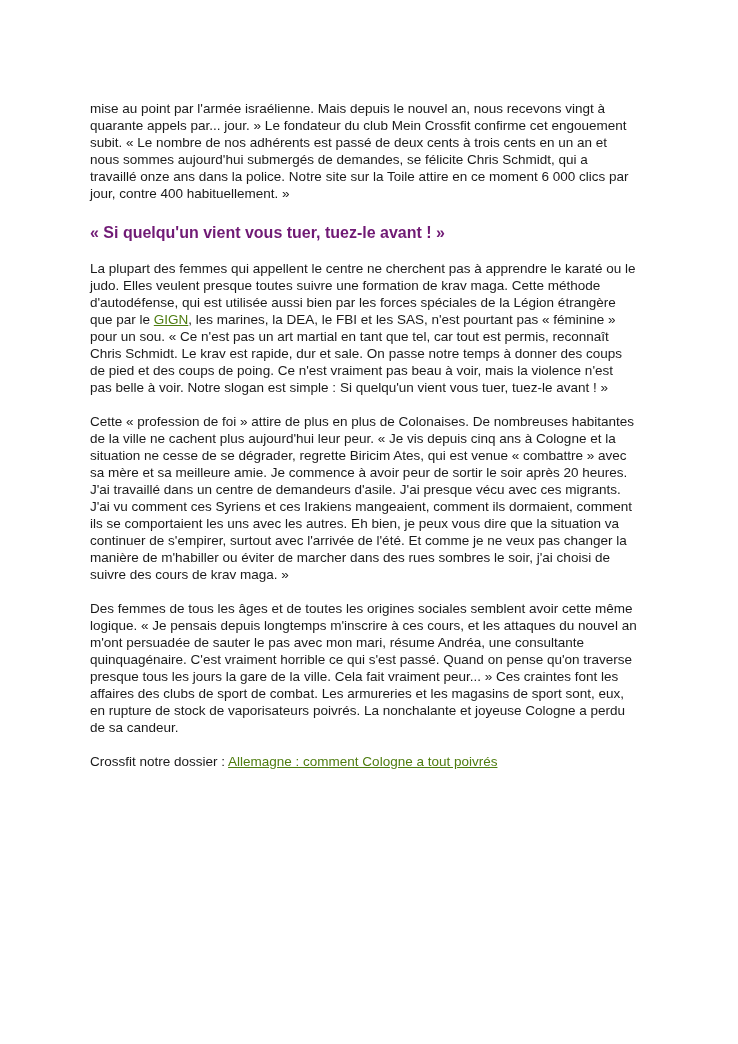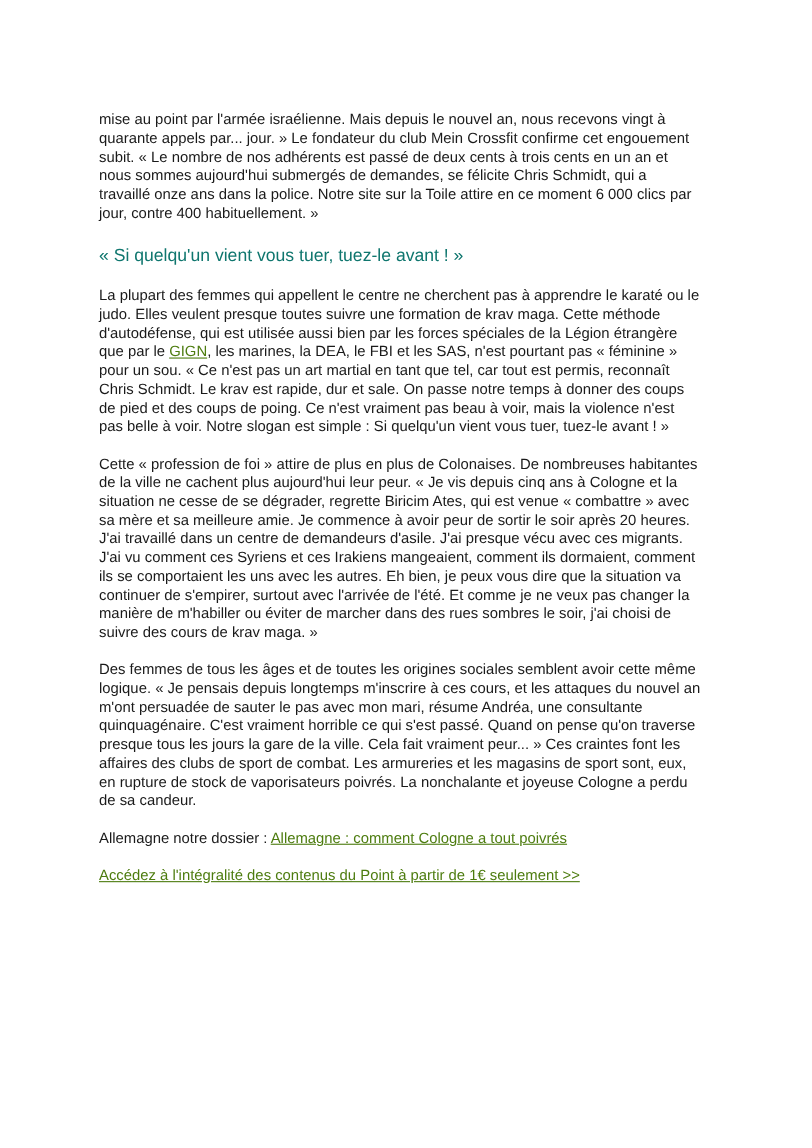--- a/index.html
+++ b/index.html
@@ -22,22 +22,22 @@
     color: #1a1a1a;
     font-size: 13.5px;
     line-height: 17px;
   }
   .article p {
     margin: 0 16px 17px 0;
   }
   .article h2 {
     font-size: 16px;
     line-height: 19px;
-    font-weight: normal;
-    color: #0f766e;
+    font-weight: bold;
+    color: #701a75;
     margin: 21px 0 18px 0;
   }
   a.link {
     color: #4d7c0f;
     text-decoration: underline;
     cursor: pointer;
   }
   .link-line {
     margin: 0 0 15px 0;
   }
@@ -50,17 +50,16 @@
   <p>mise au point par l'armée israélienne. Mais depuis le nouvel an, nous recevons vingt à quarante appels par... jour. » Le fondateur du club Mein Crossfit confirme cet engouement subit. « Le nombre de nos adhérents est passé de deux cents à trois cents en un an et nous sommes aujourd'hui submergés de demandes, se félicite Chris Schmidt, qui a travaillé onze ans dans la police. Notre site sur la Toile attire en ce moment 6 000 clics par jour, contre 400 habituellement. »</p>
 
   <h2>« Si quelqu'un vient vous tuer, tuez-le avant ! »</h2>
 
   <p><span>La plupart des femmes qui appellent le centre ne cherchent pas à apprendre le karaté ou le judo. Elles veulent presque toutes suivre une formation de krav maga. Cette méthode d'autodéfense, qui est utilisée aussi bien par les forces spéciales de la Légion étrangère que par le </span><a class="link">GIGN</a><span>, les marines, la DEA, le FBI et les SAS, n'est pourtant pas « féminine » pour un sou. « Ce n'est pas un art martial en tant que tel, car tout est permis, reconnaît Chris Schmidt. Le krav est rapide, dur et sale. On passe notre temps à donner des coups de pied et des coups de poing. Ce n'est vraiment pas beau à voir, mais la violence n'est pas belle à voir. Notre slogan est simple : Si quelqu'un vient vous tuer, tuez-le avant ! »</span></p>
 
   <p>Cette « profession de foi » attire de plus en plus de Colonaises. De nombreuses habitantes de la ville ne cachent plus aujourd'hui leur peur. « Je vis depuis cinq ans à Cologne et la situation ne cesse de se dégrader, regrette Biricim Ates, qui est venue « combattre » avec sa mère et sa meilleure amie. Je commence à avoir peur de sortir le soir après 20 heures. J'ai travaillé dans un centre de demandeurs d'asile. J'ai presque vécu avec ces migrants. J'ai vu comment ces Syriens et ces Irakiens mangeaient, comment ils dormaient, comment ils se comportaient les uns avec les autres. Eh bien, je peux vous dire que la situation va continuer de s'empirer, surtout avec l'arrivée de l'été. Et comme je ne veux pas changer la manière de m'habiller ou éviter de marcher dans des rues sombres le soir, j'ai choisi de suivre des cours de krav maga. »</p>
 
   <p>Des femmes de tous les âges et de toutes les origines sociales semblent avoir cette même logique. « Je pensais depuis longtemps m'inscrire à ces cours, et les attaques du nouvel an m'ont persuadée de sauter le pas avec mon mari, résume Andréa, une consultante quinquagénaire. C'est vraiment horrible ce qui s'est passé. Quand on pense qu'on traverse presque tous les jours la gare de la ville. Cela fait vraiment peur... » Ces craintes font les affaires des clubs de sport de combat. Les armureries et les magasins de sport sont, eux, en rupture de stock de vaporisateurs poivrés. La nonchalante et joyeuse Cologne a perdu de sa candeur.</p>
 
-  <p class="link-line"><span>Allemagne notre dossier : </span><a class="link">Allemagne : comment Cologne a tout poivrés</a></p>
+  <p class="link-line"><span>Crossfit notre dossier : </span><a class="link">Allemagne : comment Cologne a tout poivrés</a></p>
 
-  <p class="link-line"><a class="link">Accédez à l'intégralité des contenus du Point à partir de 1€ seulement &gt;&gt;</a></p>
 
 </div>
 
 </body></html>

